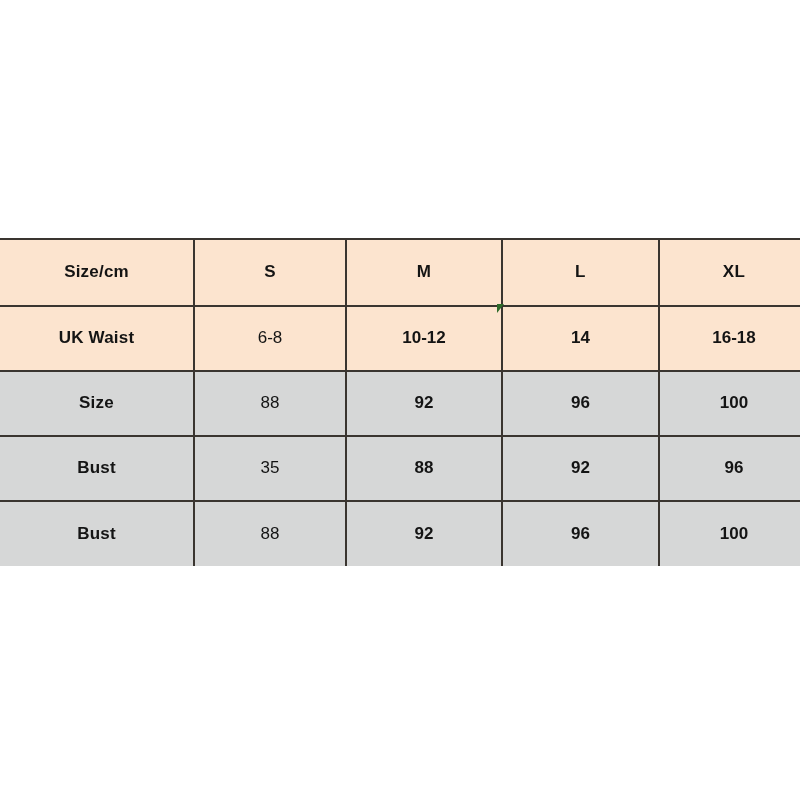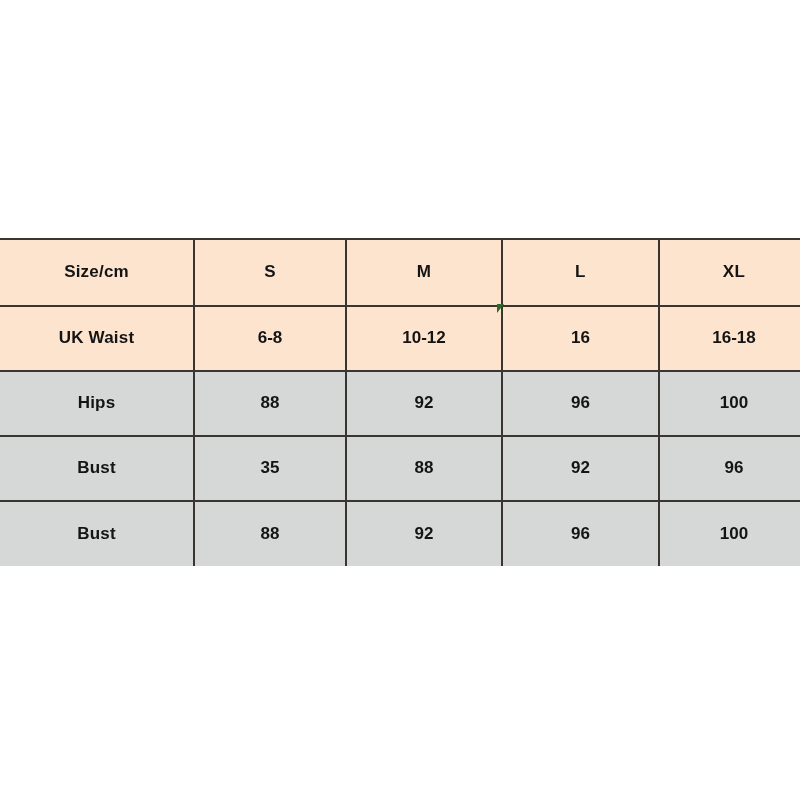--- a/index.html
+++ b/index.html
@@ -64,21 +64,21 @@
     font-weight: bold;
     font-size: 18px;
     letter-spacing: 0.2px;
   }
   .hdr {
     font-weight: bold;
     font-size: 18px;
     letter-spacing: 0.4px;
   }
   .val-s {
-    font-weight: bold;
+    font-weight: normal;
     font-size: 18px;
   }
   .val {
     font-weight: bold;
     font-size: 17px;
   }
 
   
   #green-marker {
     position: absolute;
@@ -103,26 +103,26 @@
         <td class="hdr" style="width: 150px;">S</td>
         <td class="hdr" style="width: 154px;">M</td>
         <td class="hdr" style="width: 155px;">L</td>
         <td class="hdr edge-right" style="width: 148px;">XL</td>
       </tr>
 
       <tr class="peach">
         <td class="lbl edge-left">UK Waist</td>
         <td class="val-s">6-8</td>
         <td class="val">10-12</td>
-        <td class="val">16</td>
+        <td class="val">14</td>
         <td class="val edge-right">16-18</td>
       </tr>
 
       <tr class="grayrow">
-        <td class="lbl edge-left">Hips</td>
+        <td class="lbl edge-left">Size</td>
         <td class="val-s">88</td>
         <td class="val">92</td>
         <td class="val">96</td>
         <td class="val edge-right">100</td>
       </tr>
 
       <tr class="grayrow">
         <td class="lbl edge-left">Bust</td>
         <td class="val-s">35</td>
         <td class="val">88</td>

